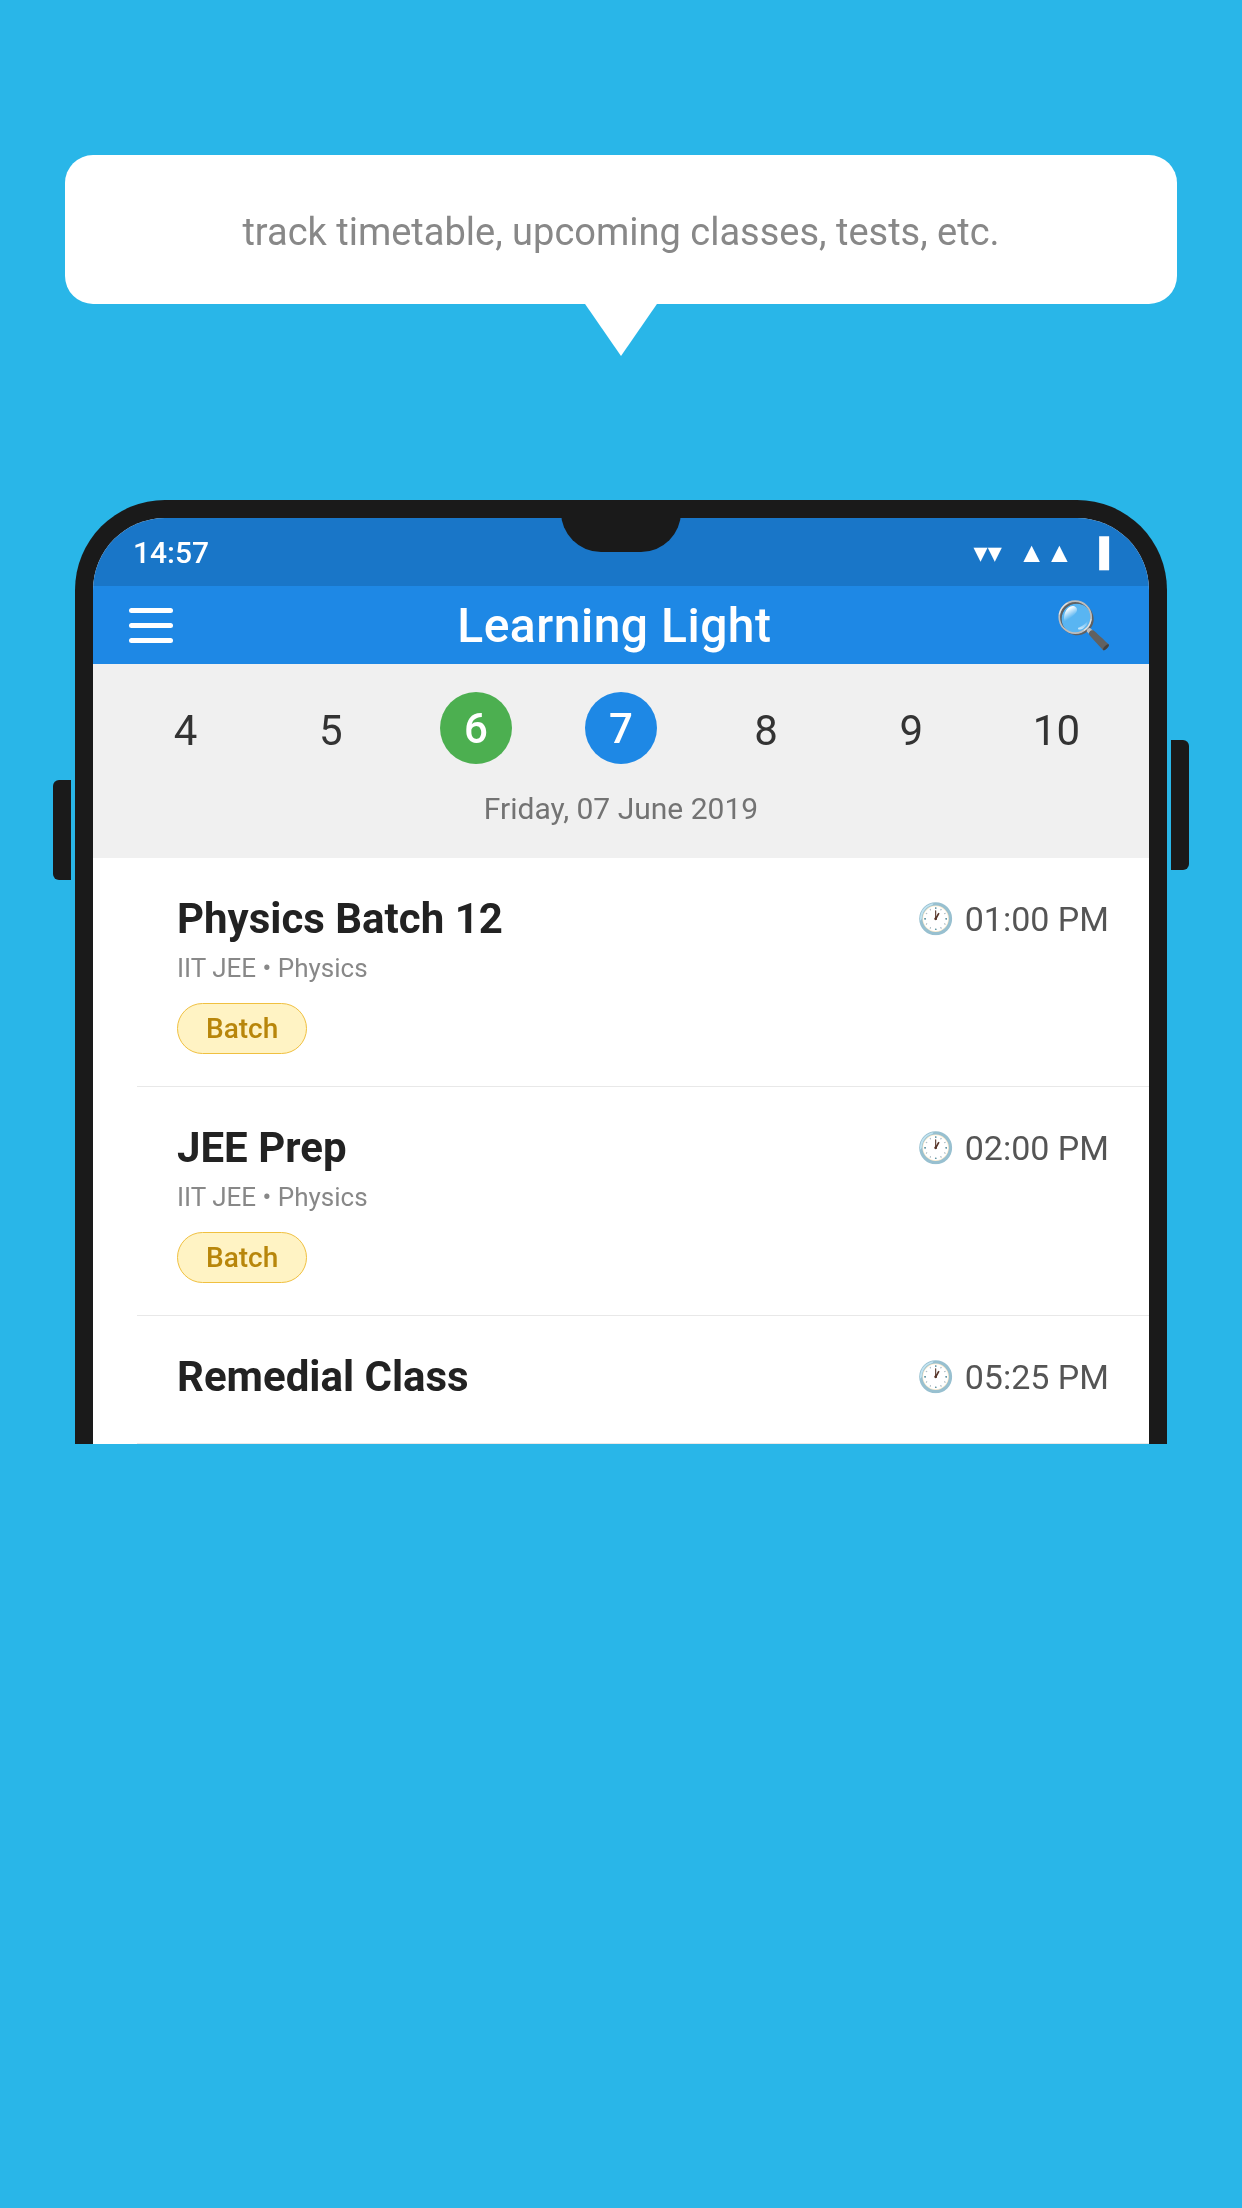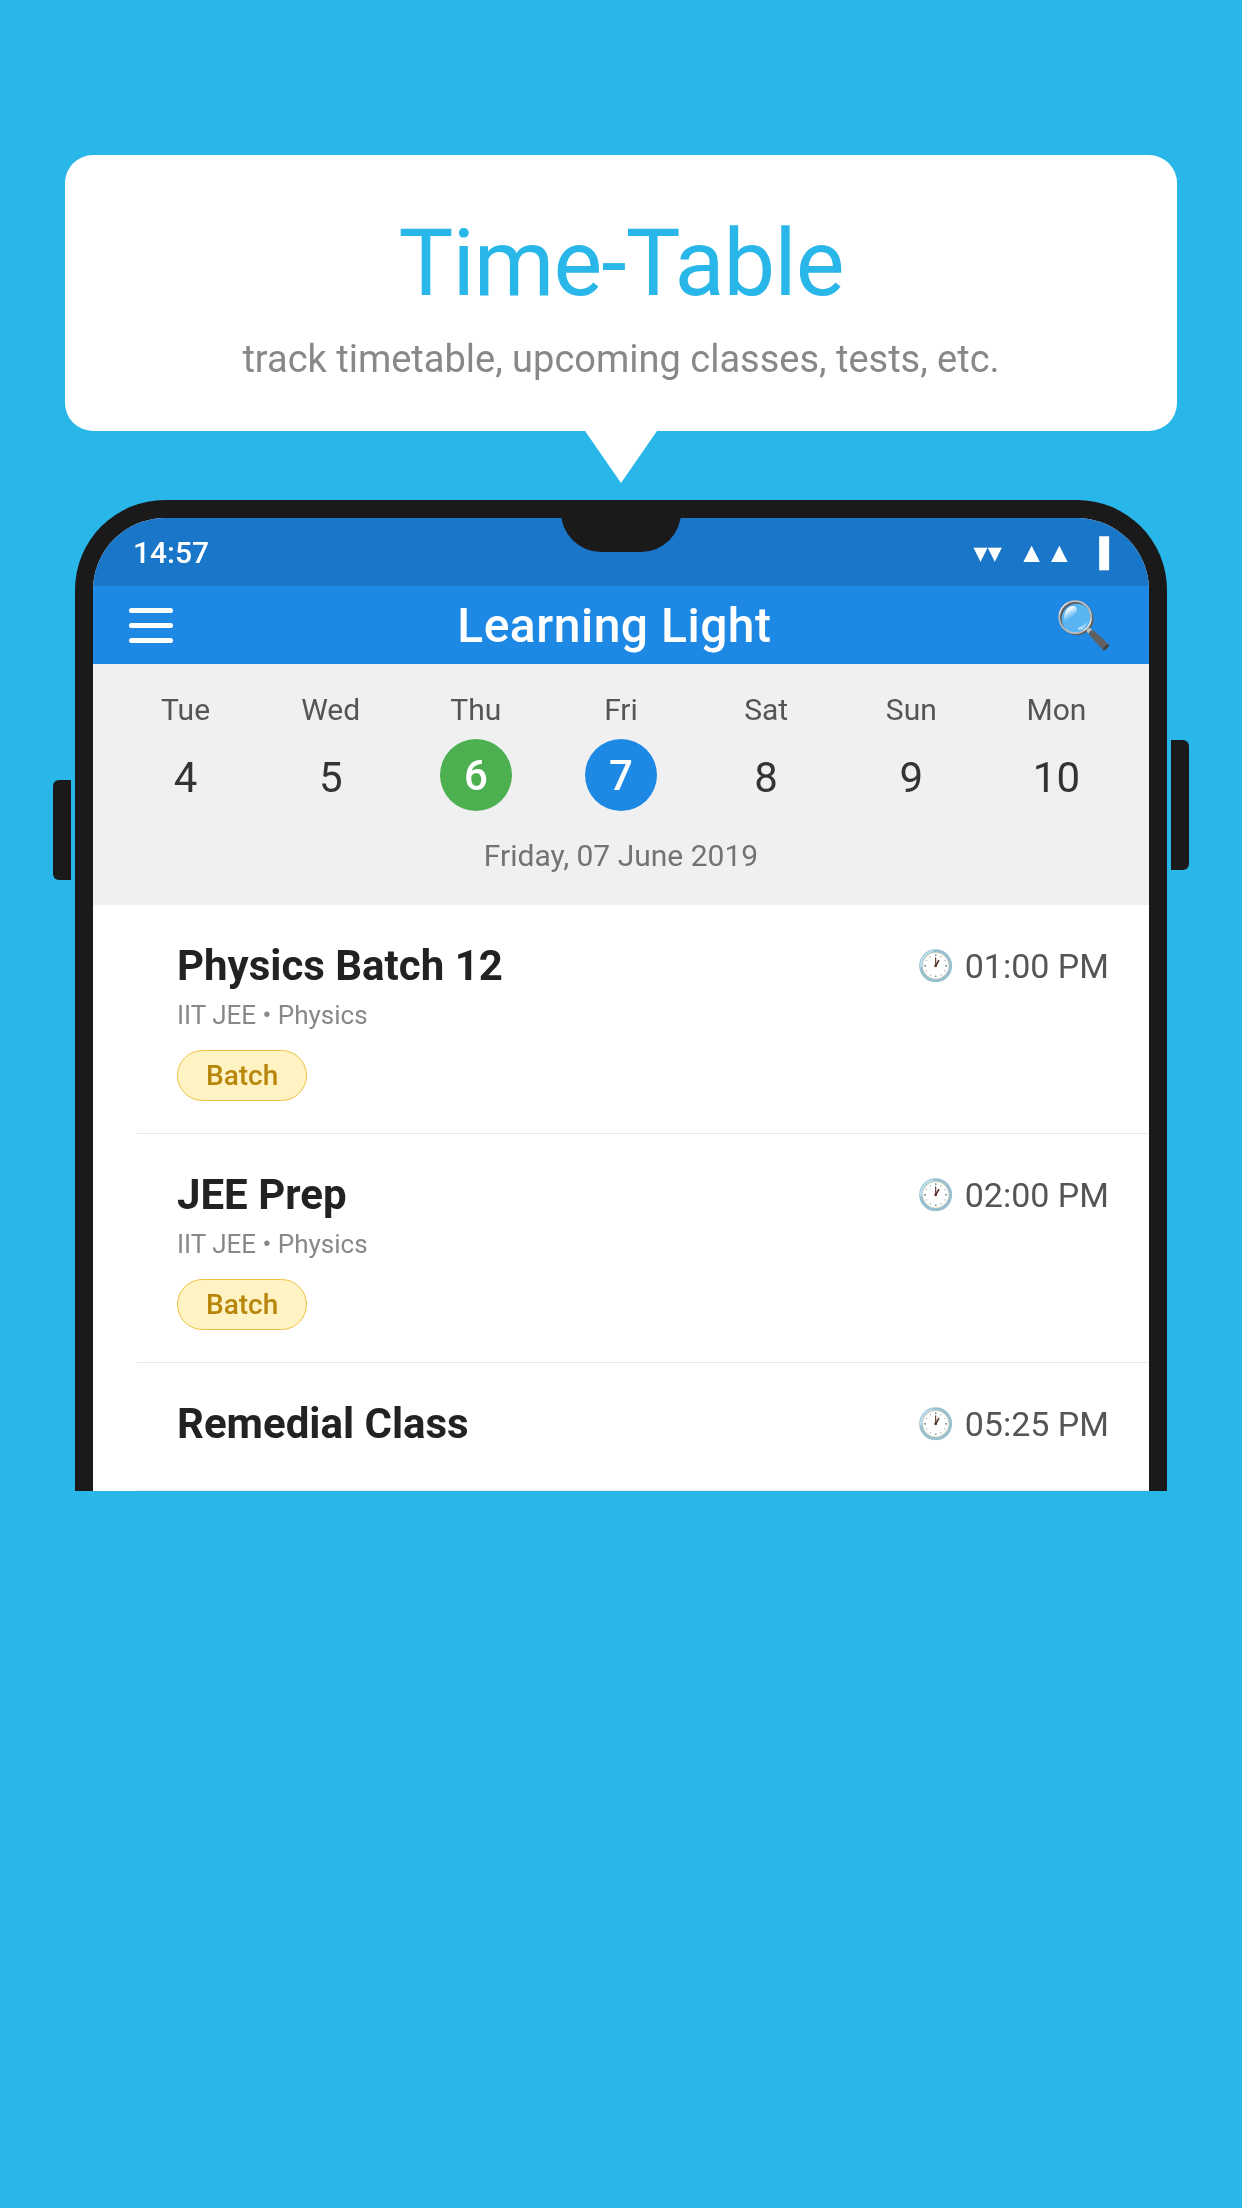--- a/index.html
+++ b/index.html
@@ -298,21 +298,20 @@
       padding: 8px 28px;
       font-size: 28px;
       font-weight: 500;
     }
   </style>
 </head>
 <body>
 
 <div class="speech-bubble-container">
   <div class="speech-bubble">
-    <div class="bubble-title">Time-Table</div>
     <div class="bubble-subtitle">track timetable, upcoming classes, tests, etc.</div>
   </div>
 </div>
 
 <div class="phone-mockup">
   <div class="phone-outer">
     <div class="notch"></div>
     <div class="phone-screen">
 
       <div class="status-bar">
@@ -328,29 +327,20 @@
         <div class="menu-icon">
           <span></span>
           <span></span>
           <span></span>
         </div>
         <span class="app-title">Learning Light</span>
         <span class="search-icon-btn">🔍</span>
       </div>
 
       <div class="calendar-strip">
-        <div class="day-headers">
-          <span class="day-header">Tue</span>
-          <span class="day-header">Wed</span>
-          <span class="day-header">Thu</span>
-          <span class="day-header">Fri</span>
-          <span class="day-header">Sat</span>
-          <span class="day-header">Sun</span>
-          <span class="day-header">Mon</span>
-        </div>
         <div class="day-numbers">
           <span class="day-num">4</span>
           <span class="day-num">5</span>
           <span class="day-num today">6</span>
           <span class="day-num selected">7</span>
           <span class="day-num">8</span>
           <span class="day-num">9</span>
           <span class="day-num">10</span>
         </div>
         <div class="selected-date-label">Friday, 07 June 2019</div>

